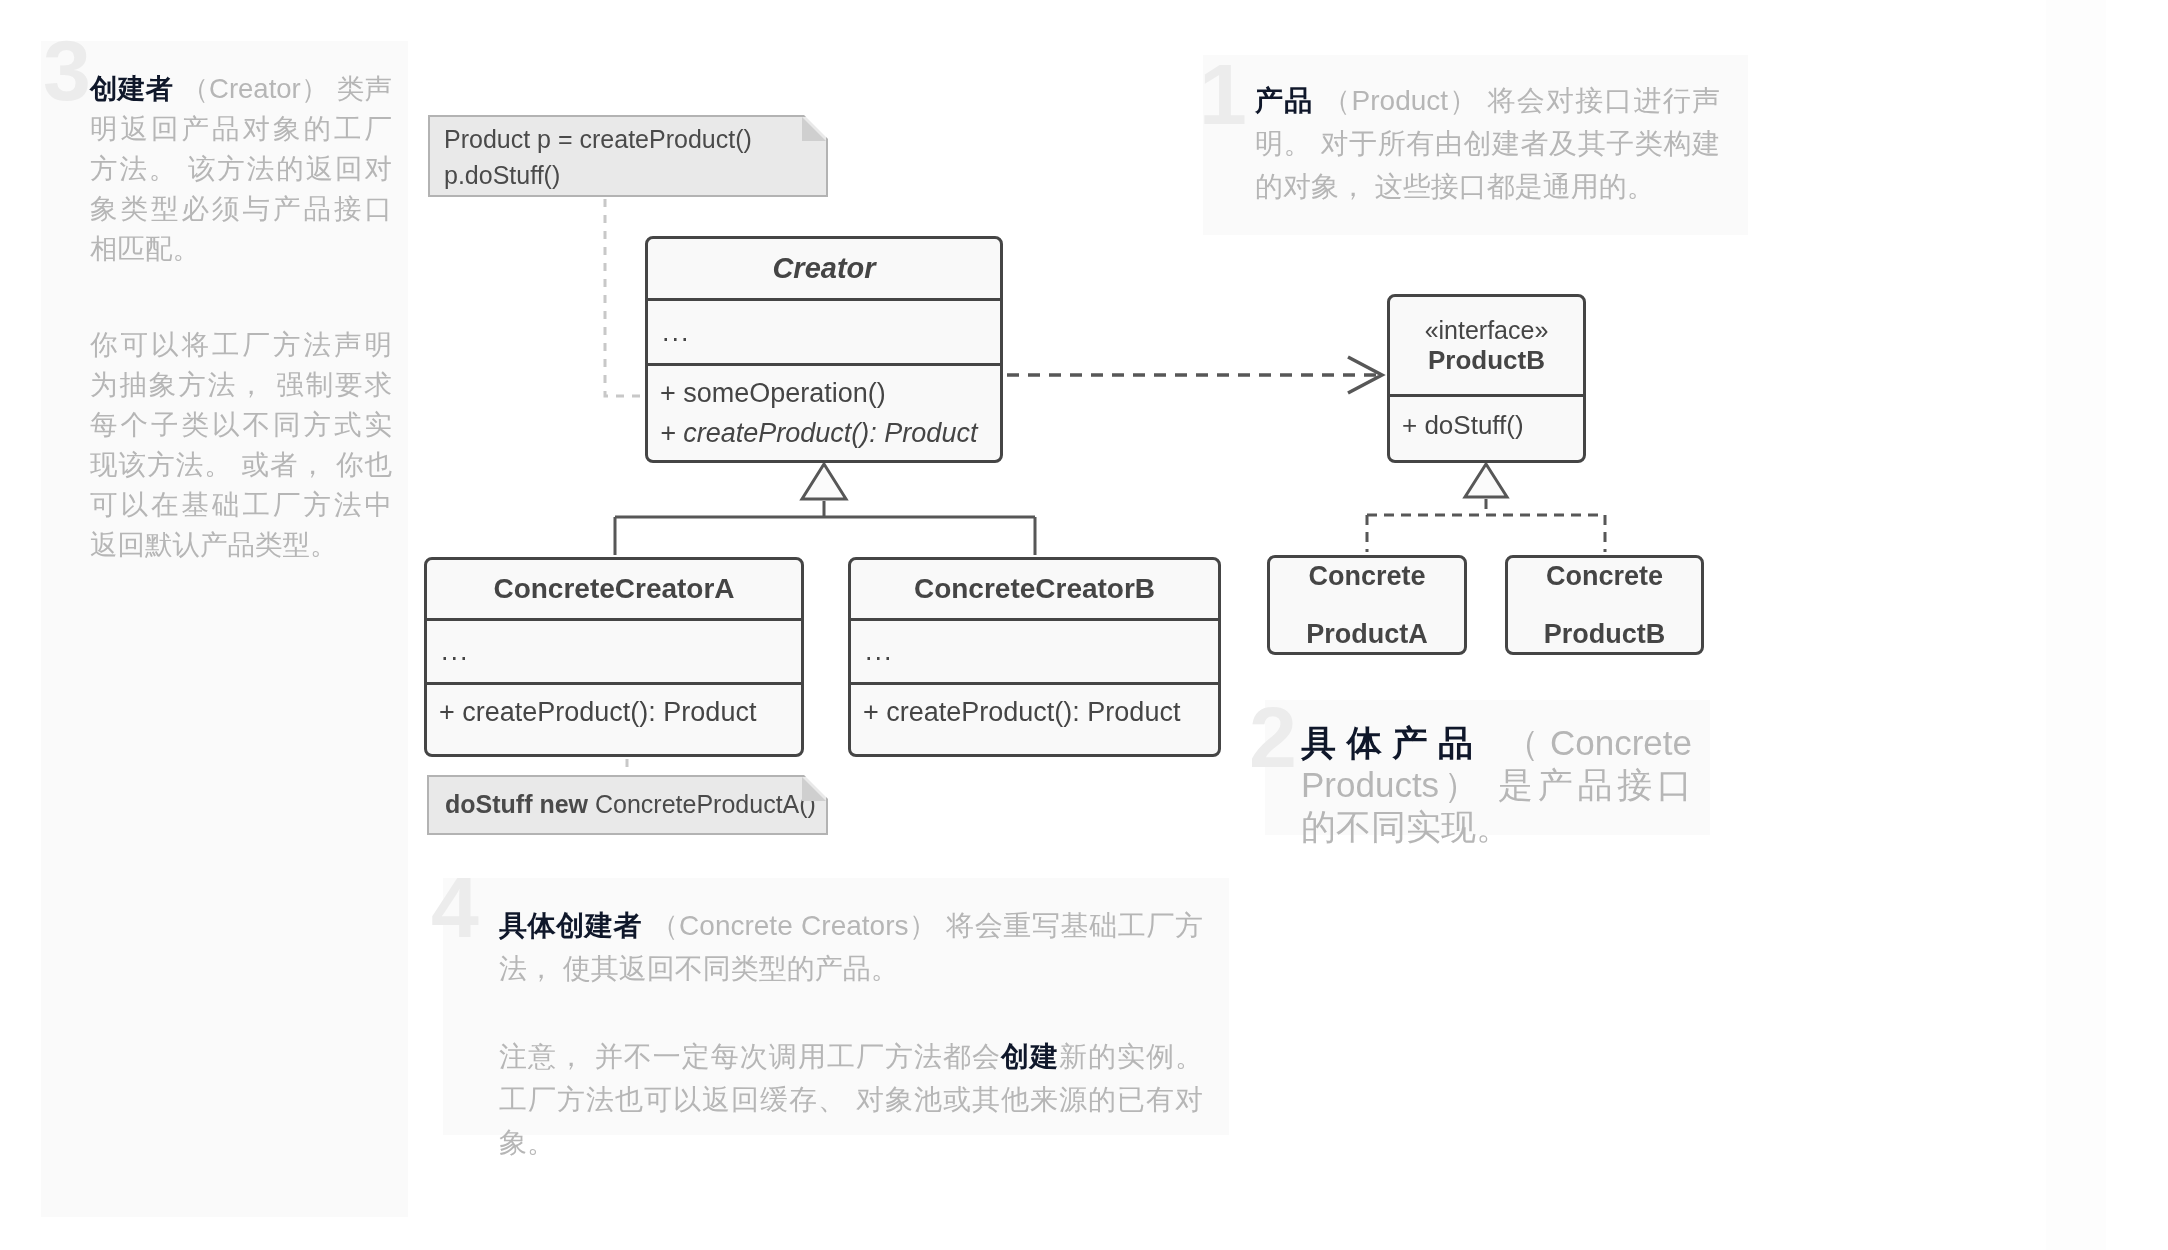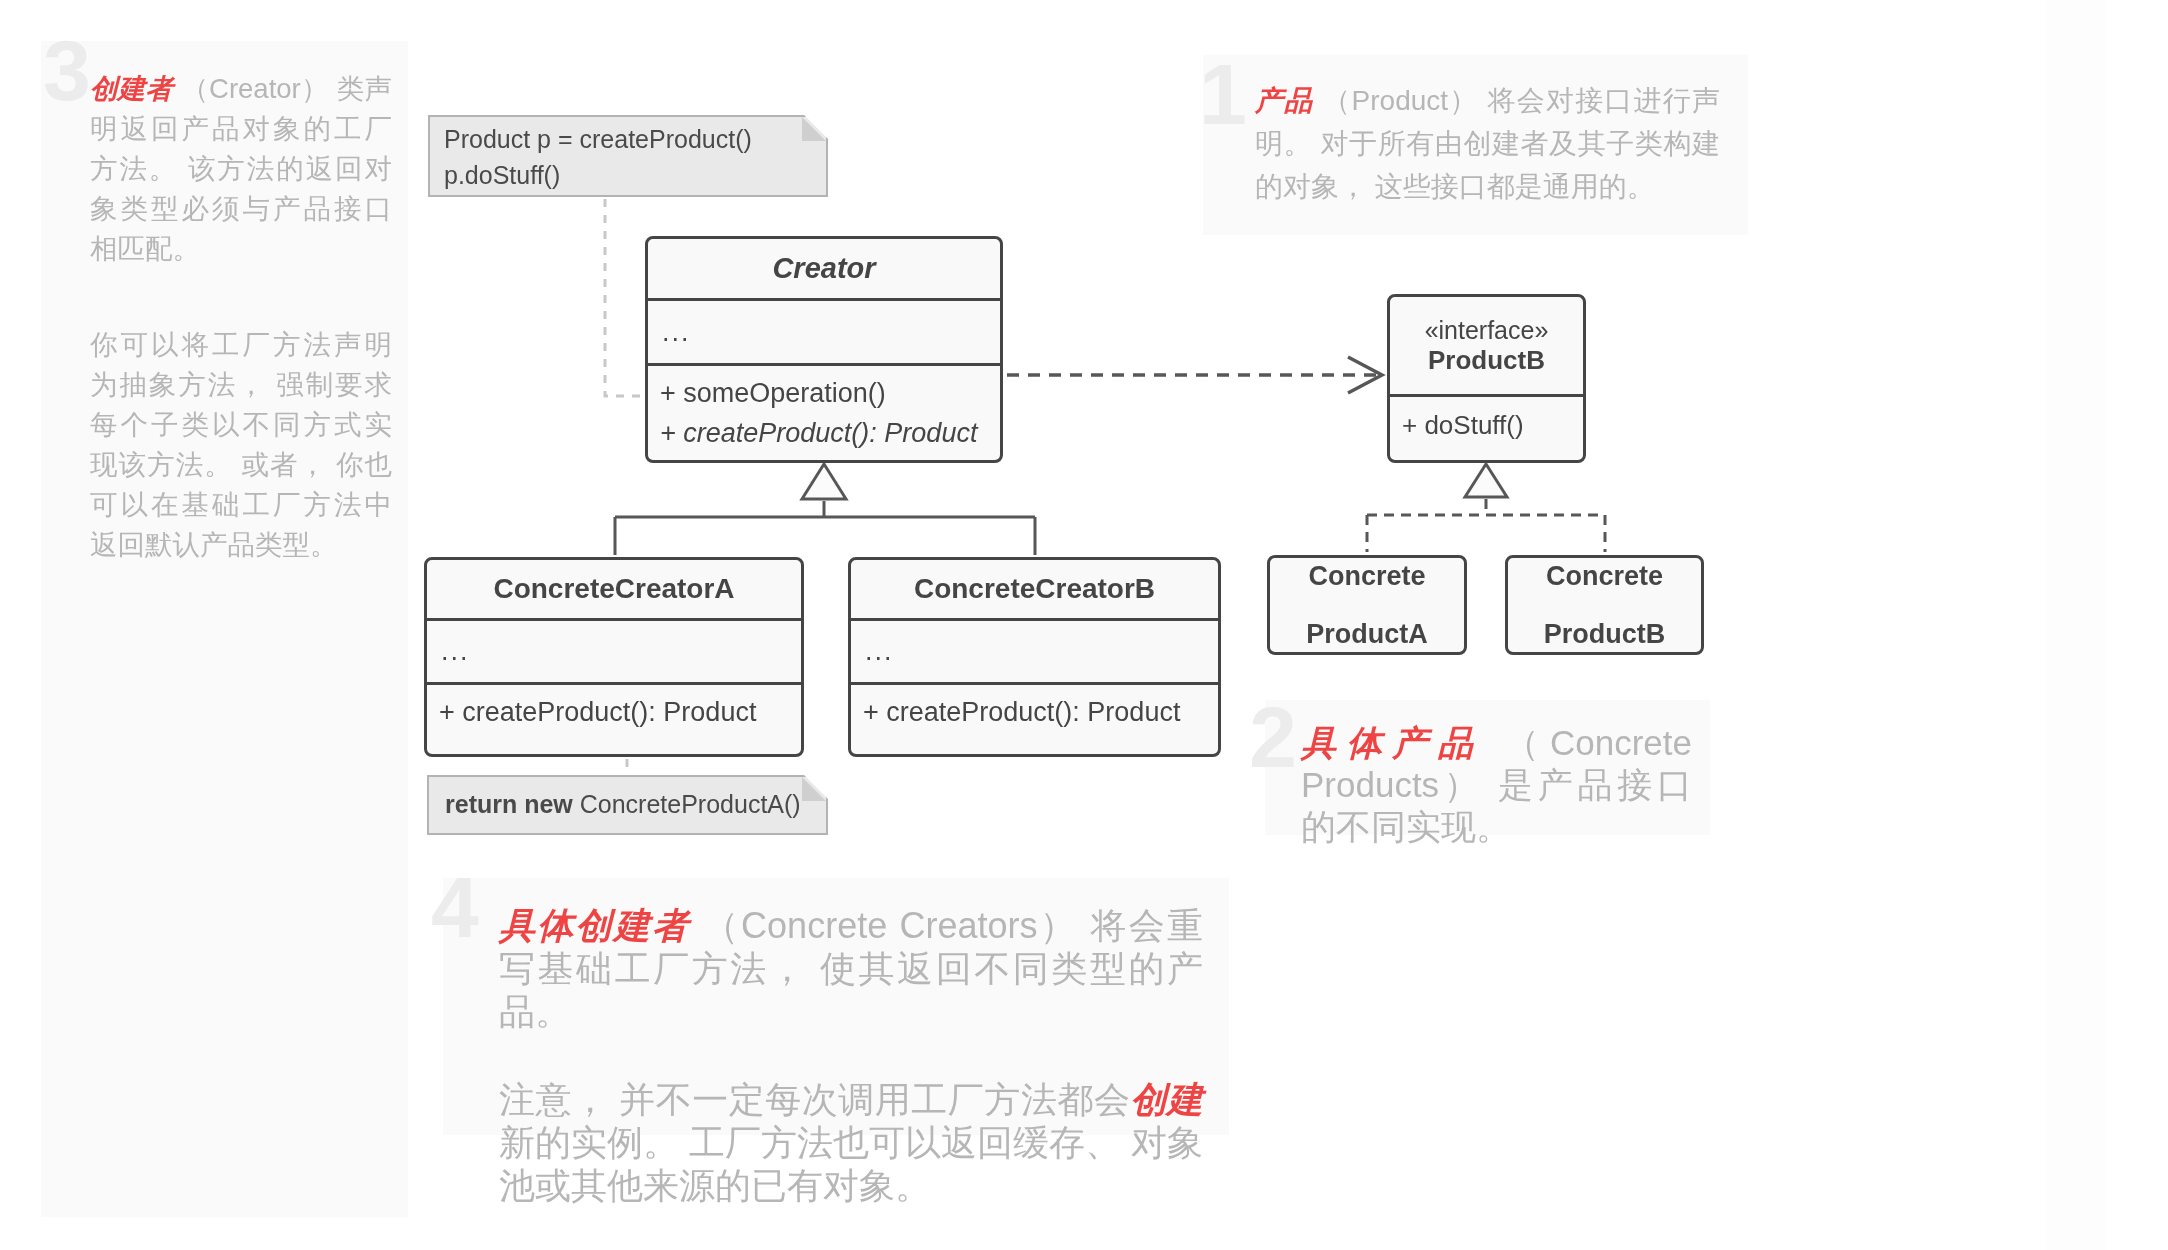--- a/index.html
+++ b/index.html
@@ -5,37 +5,37 @@
   html,body{margin:0;padding:0;background:#ffffff;}
   body{width:2168px;height:1250px;position:relative;overflow:hidden;
        font-family:"Liberation Sans","DejaVu Sans",sans-serif;}
 
   
   .panel{position:absolute;background:#fafafa;z-index:0;}
   .watermark{position:absolute;font-size:86px;font-weight:bold;color:#ececec;
              line-height:1;z-index:1;}
   .panel p{margin:0 0 56px 0;font-size:27.5px;line-height:40px;color:#b6b6b6;
            text-align:justify;}
-  .panel .b{font-weight:bold;color:#ef4444;font-style:italic;}
+  .panel .b{font-weight:bold;color:#0f172a;}
   .panel-inner{position:relative;z-index:2;}
 
   #left-panel{left:41px;top:41px;width:367px;height:1176px;}
   #left-panel .panel-inner{padding:28px 16px 0 49px;}
 
   #block1{left:1203px;top:55px;width:545px;height:180px;}
   #block1 .panel-inner{padding:24px 28px 0 52px;}
   #block1 p{font-size:28px;line-height:43px;}
 
   #block2{left:1265px;top:700px;width:445px;height:135px;}
   #block2 .panel-inner{padding:22px 18px 0 36px;}
   #block2 p{font-size:35px;line-height:42px;}
 
   #block4{left:443px;top:878px;width:786px;height:257px;}
   #block4 .panel-inner{padding:26px 26px 0 56px;}
-  #block4 p{font-size:36px;line-height:43px;margin-bottom:45px;}
+  #block4 p{font-size:28px;line-height:43px;margin-bottom:45px;}
 
   
   .uml{position:absolute;background:#f9f9f9;border:3px solid #454545;
        border-radius:8px;z-index:2;color:#454545;box-sizing:border-box;}
   .uml .sect{border-top:3px solid #454545;}
   .uml .title{display:flex;align-items:center;justify-content:center;
               font-weight:bold;font-size:29px;}
   .uml .attrs{font-size:27px;display:flex;align-items:center;padding-left:14px;
               letter-spacing:2px;}
   .uml .methods{font-size:27px;padding:7px 12px;line-height:40px;}
@@ -127,21 +127,21 @@
     <p><span class="b">具体创建者</span><span> （Concrete Creators） 将会重写基础工厂方法， 使其返回不同类型的产品。</span></p>
     <p><span>注意， 并不一定每次调用工厂方法都会</span><span class="b">创建</span><span>新的实例。 工厂方法也可以返回缓存、 对象池或其他来源的已有对象。</span></p>
   </div>
 </div>
 
 <div id="note-create" class="note">
   <div>Product p = createProduct()</div>
   <div>p.doStuff()</div>
 </div>
 
-<div id="note-return" class="note"><span style="font-weight:bold">return new</span><span> ConcreteProductA()</span></div>
+<div id="note-return" class="note"><span style="font-weight:bold">doStuff new</span><span> ConcreteProductA()</span></div>
 
 <div id="creator" class="uml">
   <div class="title">Creator</div>
   <div class="sect attrs">...</div>
   <div class="sect methods">
     <div>+ someOperation()</div>
     <div class="m-italic">+ createProduct(): Product</div>
   </div>
 </div>
 

